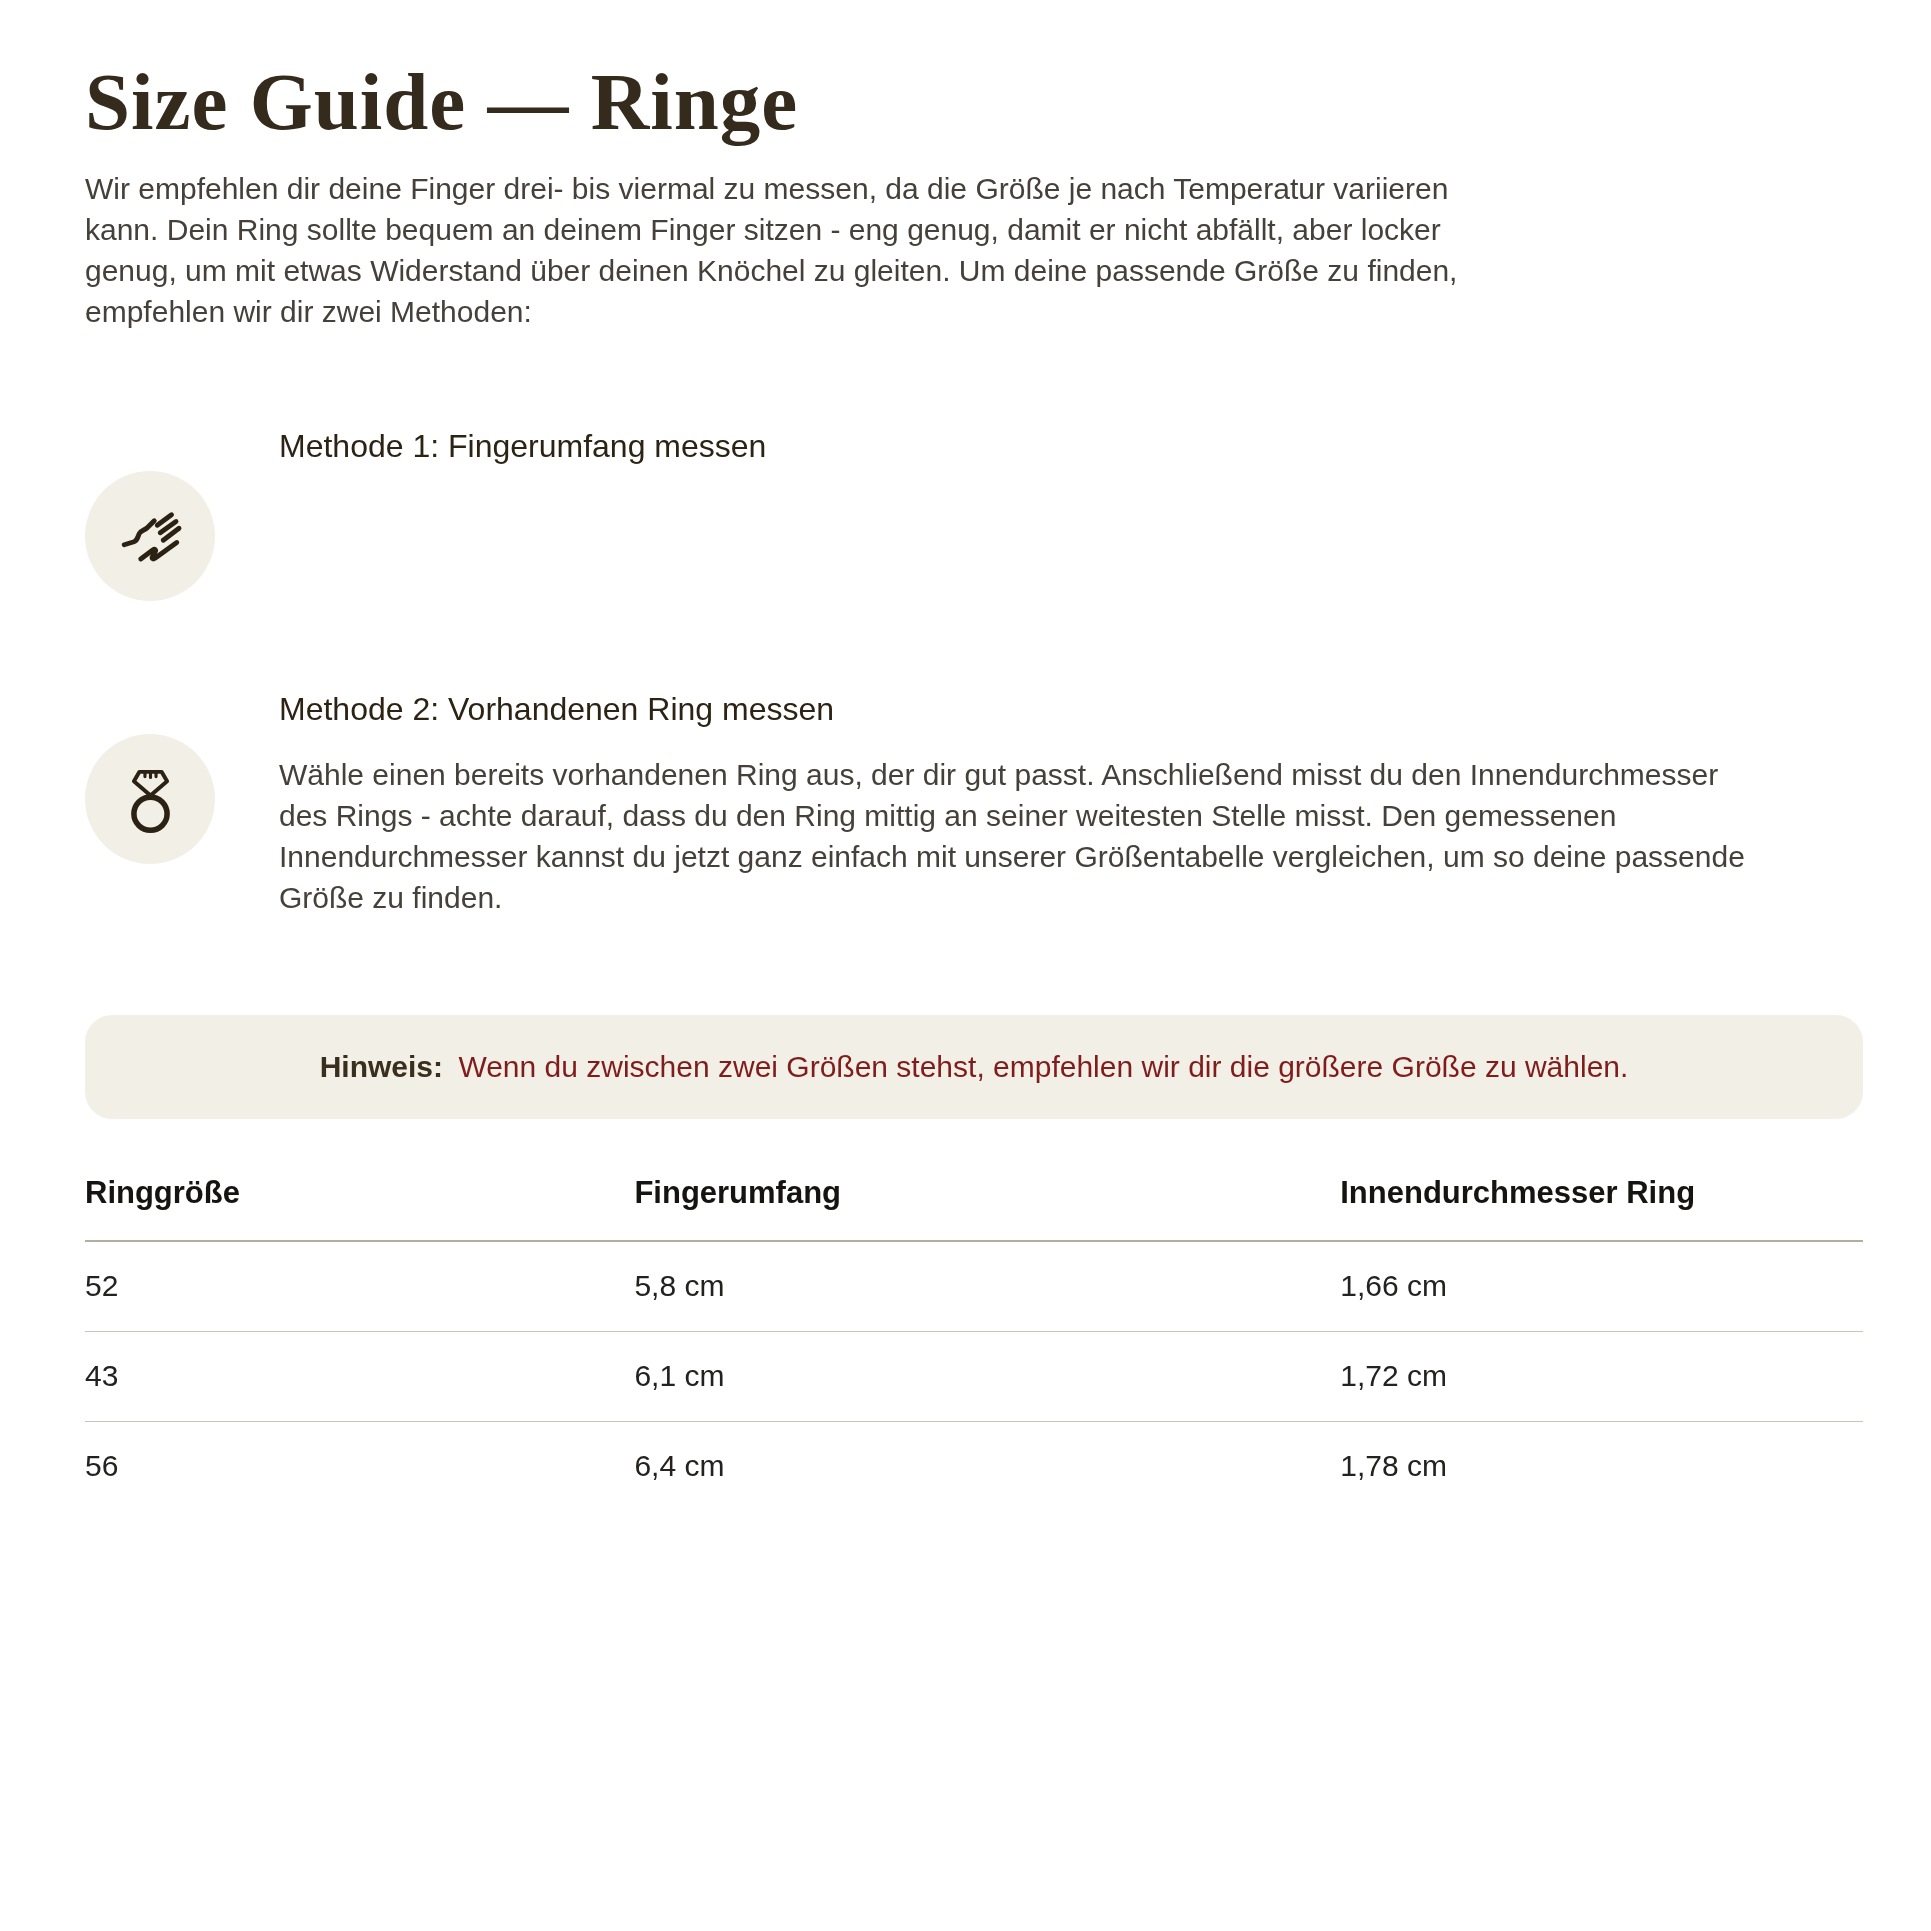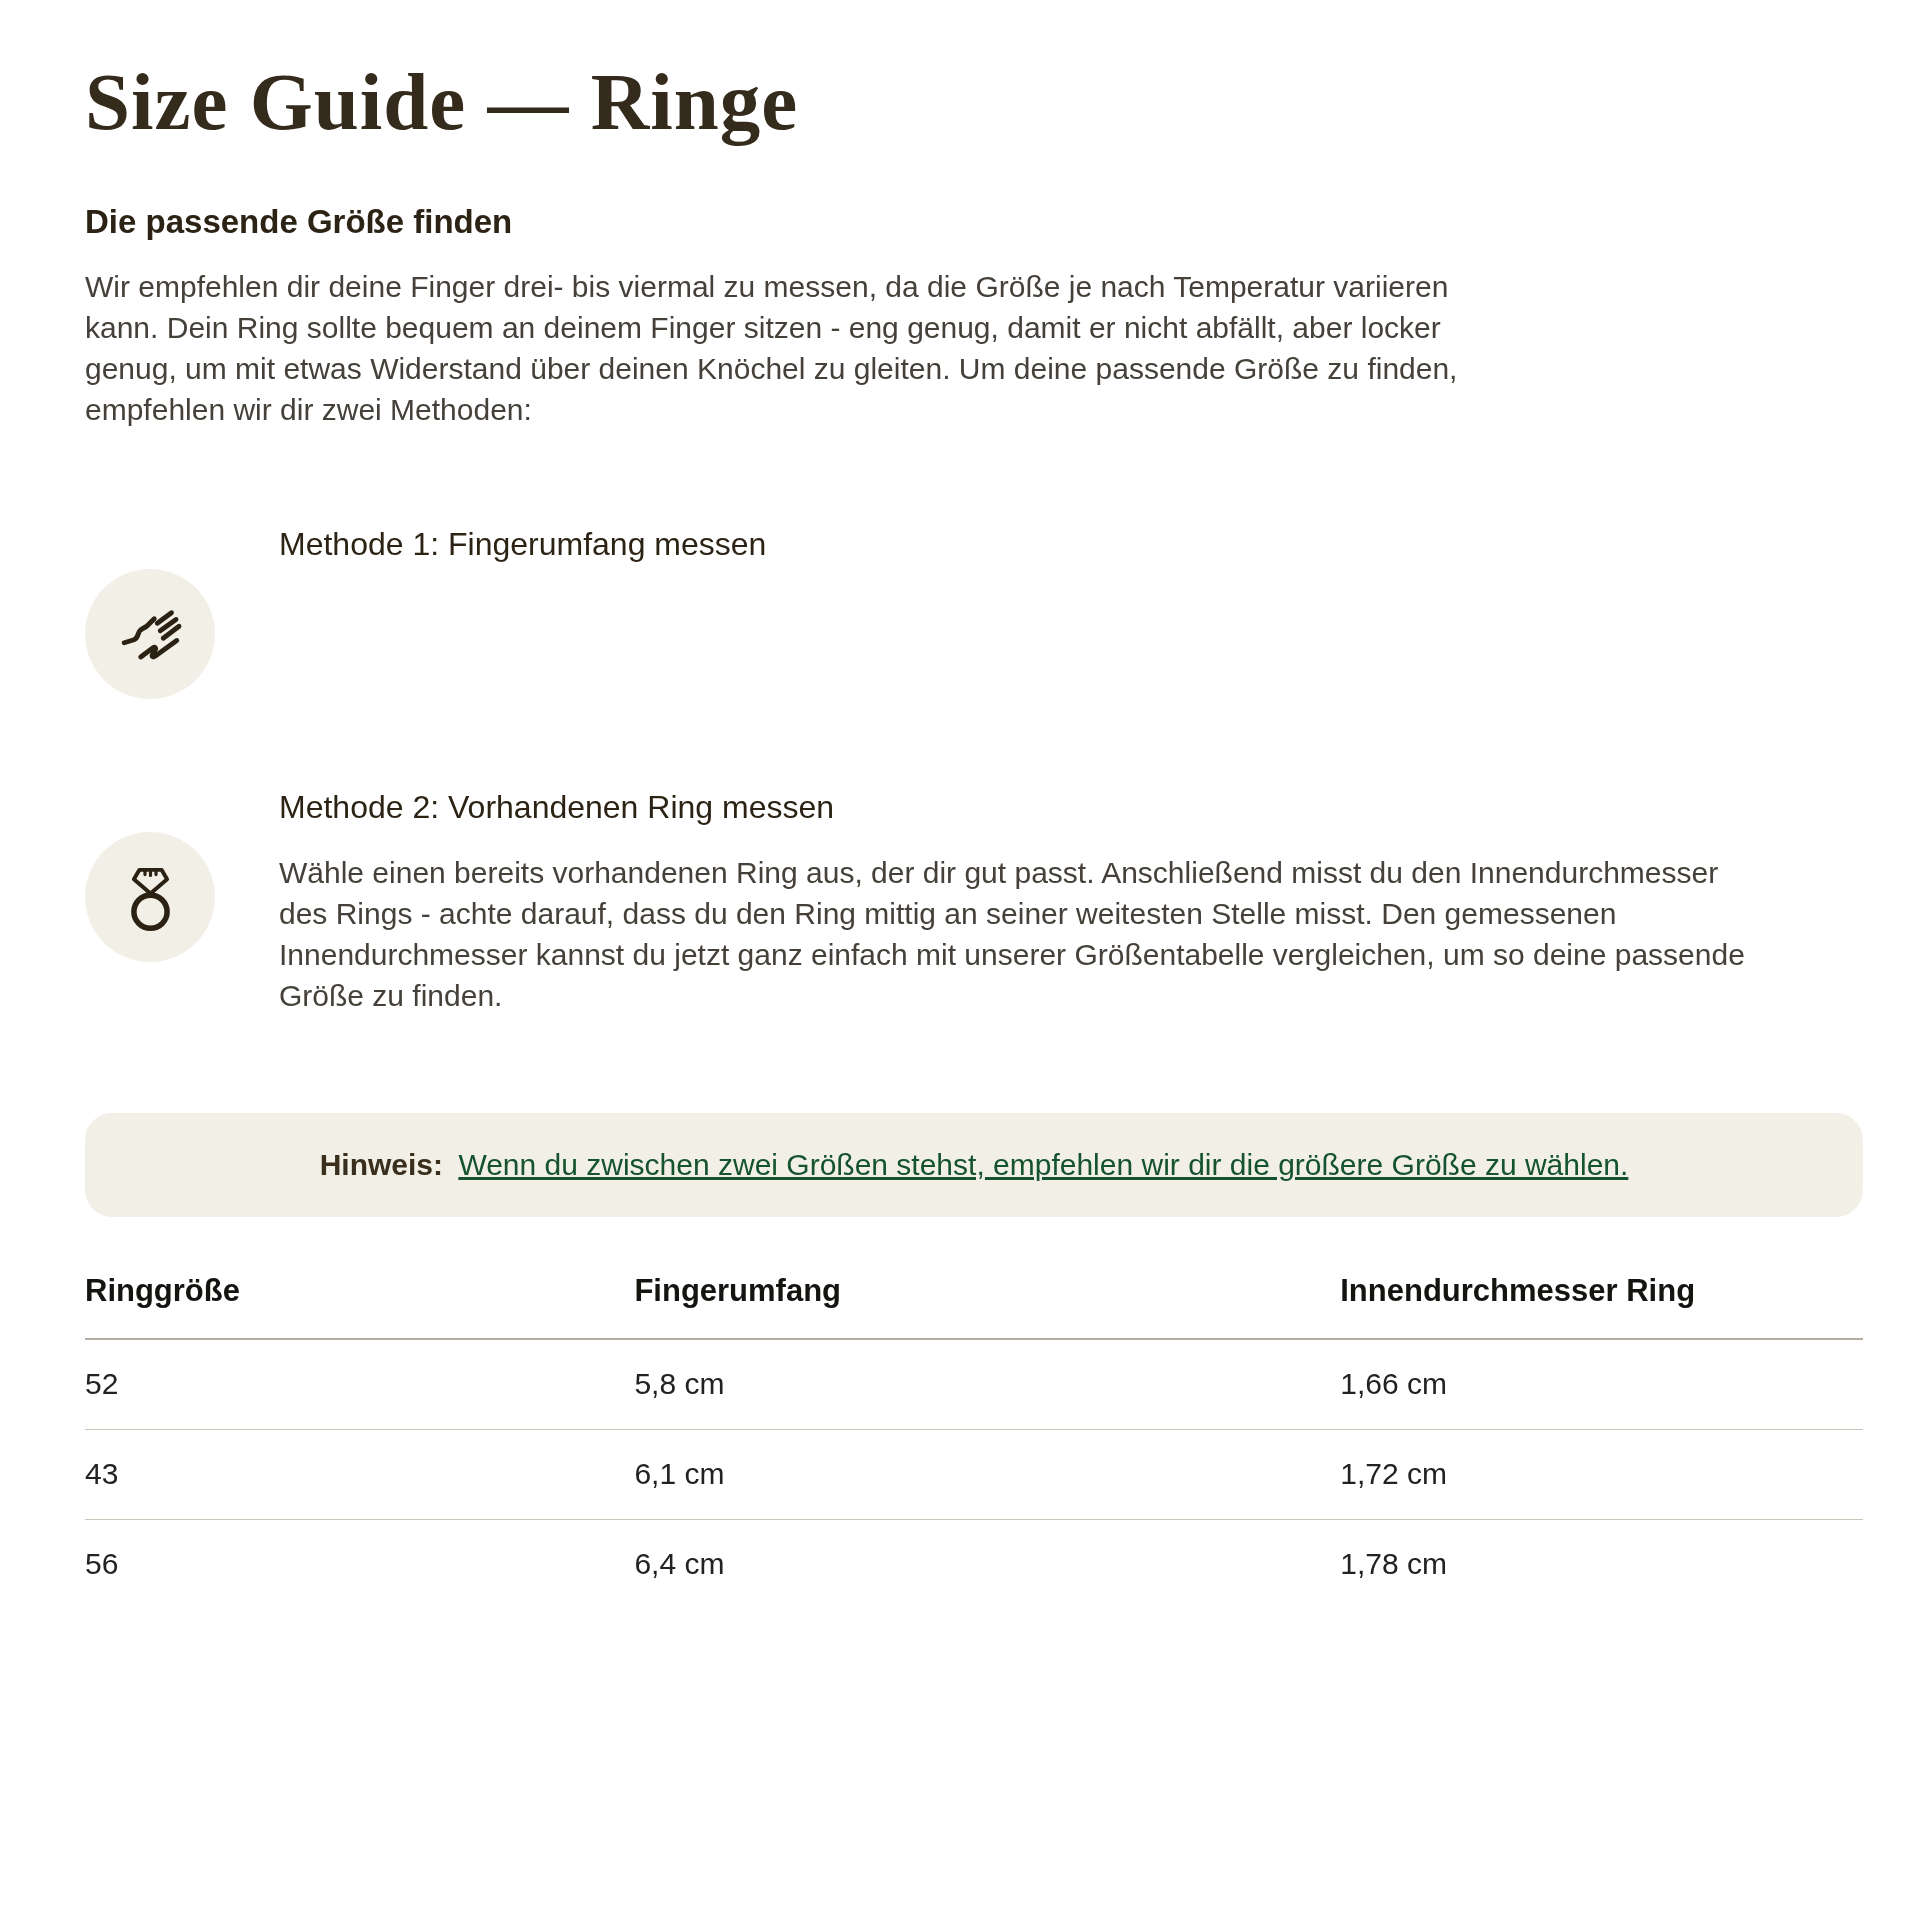--- a/index.html
+++ b/index.html
@@ -55,21 +55,21 @@
 
   .note-box {
     margin-top: 97px;
     height: 104px;
     border-radius: 27px;
     background: #f2efe6;
     display: flex; align-items: center; justify-content: center;
     font-size: 30px;
   }
   .note-label { font-weight: 700; color: #3a2f1c; margin-right: 15.4px; }
-  .note-text { color: #14532d; text-decoration: underline; }
+  .note-text { color: #7f1d1d; }
 
   table.size-table {
     margin-top: 56px;
     width: 100%;
     border-collapse: collapse;
   }
   .size-table th {
     text-align: left;
     font-size: 31px;
     font-weight: 700;
@@ -90,21 +90,20 @@
 
   svg .stroke { fill: none; stroke: #2b2214; stroke-linecap: round; stroke-linejoin: round; }
 </style>
 </head>
 <body>
 
 <div class="container">
 
   <h1 class="page-title">Size Guide — Ringe</h1>
 
-  <h2 class="intro-heading">Die passende Größe finden</h2>
 
   <p class="intro-body">Wir empfehlen dir deine Finger drei- bis viermal zu messen, da die Größe je nach Temperatur variieren kann. Dein Ring sollte bequem an deinem Finger sitzen - eng genug, damit er nicht abfällt, aber locker genug, um mit etwas Widerstand über deinen Knöchel zu gleiten. Um deine passende Größe zu finden, empfehlen wir dir zwei Methoden:</p>
 
   <section class="method method-1">
     <div class="method-icon-col">
       <div class="icon-circle">
         <svg viewBox="0 0 100 100" width="75" height="75" aria-hidden="true">
           <g class="stroke" stroke-width="6.5">
             <path d="M15 61 L28 57 C33 55 33 50 35 46 C37 42 42 42 46 38 L55 29"></path>
             <path d="M59 35 L78 21"></path>

